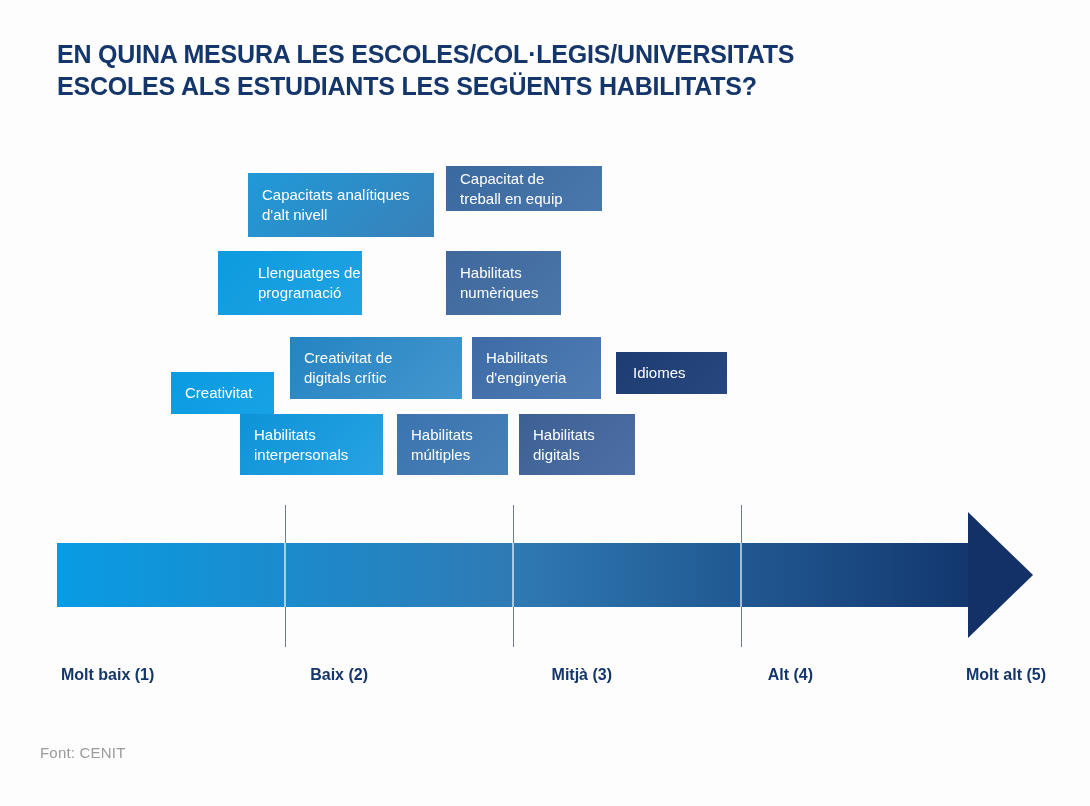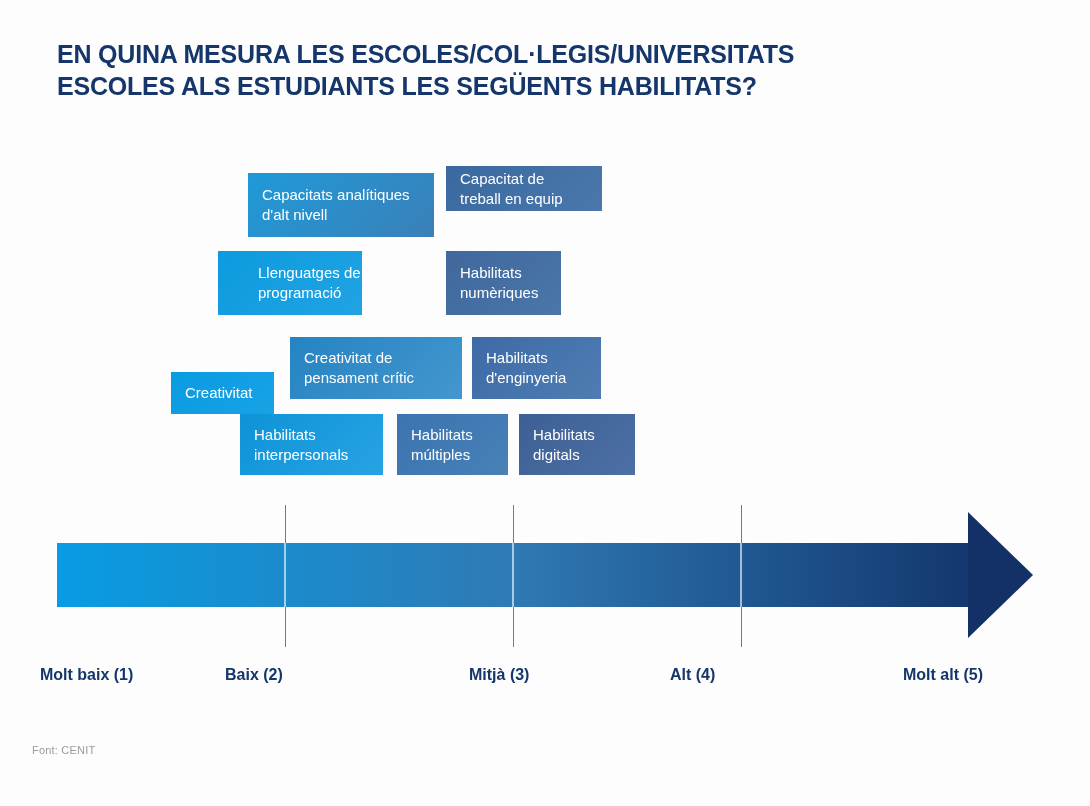--- a/index.html
+++ b/index.html
@@ -30,26 +30,26 @@
   .band{
     position:absolute;left:57px;top:543px;width:911px;height:64px;
   }
   .head{
     position:absolute;left:968px;top:512px;width:0;height:0;
     border-top:63px solid transparent;border-bottom:63px solid transparent;
     border-left:65px solid #133067;
   }
   .axis-label{
     position:absolute;top:666px;color:var(--axis-label,#14366b);
-    font-size:16px;font-weight:bold;white-space:nowrap;
+    font-size:16px;font-weight:bold;white-space:nowrap;margin-left:21px;
   }
-  .axis-label.centered{width:122px;text-align:left;}
+  .axis-label.centered{width:122px;text-align:right;}
   .footer{
-    position:absolute;left:32px;top:744px;
-    color:var(--footer,#9b9b9b);font-size:11px;letter-spacing:0.2px;
+    position:absolute;left:40px;top:744px;
+    color:var(--footer,#9b9b9b);font-size:15px;letter-spacing:0.2px;
   }
 </style>
 </head>
 <body>
 
 <div class="canvas">
 
   <div class="title">
     <div>EN QUINA MESURA LES ESCOLES/COL·LEGIS/UNIVERSITATS</div>
     <div>ESCOLES ALS ESTUDIANTS LES SEGÜENTS HABILITATS?</div>
@@ -71,25 +71,28 @@
   <div class="box" style="left: 446px; top: 251px; width: 115px; height: 64px; background: linear-gradient(135deg, rgb(64, 104, 157), rgb(74, 118, 168));">
     <span class="bl">Habilitats</span>
     <span class="bl">numèriques</span>
   </div>
 
   <div class="box" style="left: 171px; top: 372px; width: 103px; height: 42px; background: linear-gradient(135deg, rgb(10, 155, 225), rgb(24, 162, 229));">
     <span class="bl">Creativitat</span>
   </div>
   <div class="box" style="left: 290px; top: 337px; width: 172px; height: 62px; background: linear-gradient(135deg, rgb(36, 132, 194), rgb(68, 150, 206));">
     <span class="bl">Creativitat de</span>
-    <span class="bl">pensament crític</span>
+    <span class="bl">digitals crític</span>
   </div>
   <div class="box" style="left: 472px; top: 337px; width: 129px; height: 62px; background: linear-gradient(135deg, rgb(62, 107, 166), rgb(78, 124, 178));">
     <span class="bl">Habilitats</span>
     <span class="bl">d'enginyeria</span>
+  </div>
+  <div class="box" style="left: 616px; top: 352px; width: 111px; height: 42px; padding-left: 17px; background: linear-gradient(135deg, rgb(29, 60, 114), rgb(39, 71, 126));">
+    <span class="bl">Idiomes</span>
   </div>
 
   <div class="box" style="left: 240px; top: 414px; width: 143px; height: 61px; background: linear-gradient(135deg, rgb(14, 147, 216), rgb(39, 163, 227));">
     <span class="bl">Habilitats</span>
     <span class="bl">interpersonals</span>
   </div>
   <div class="box" style="left: 397px; top: 414px; width: 111px; height: 61px; background: linear-gradient(135deg, rgb(59, 116, 175), rgb(72, 128, 183));">
     <span class="bl">Habilitats</span>
     <span class="bl">múltiples</span>
   </div>

